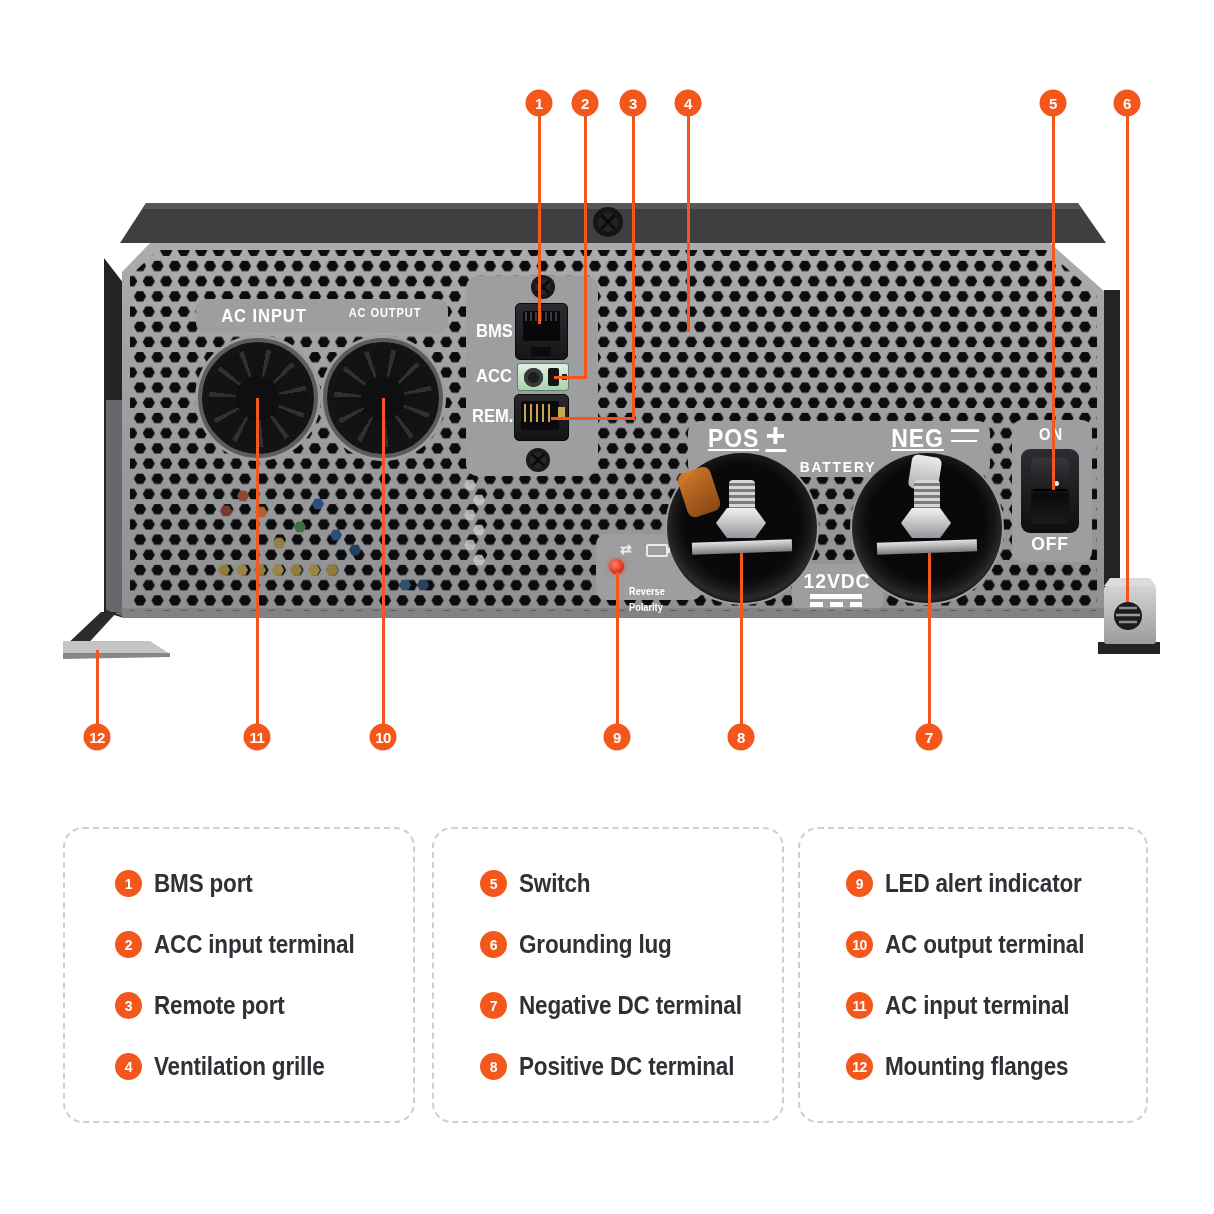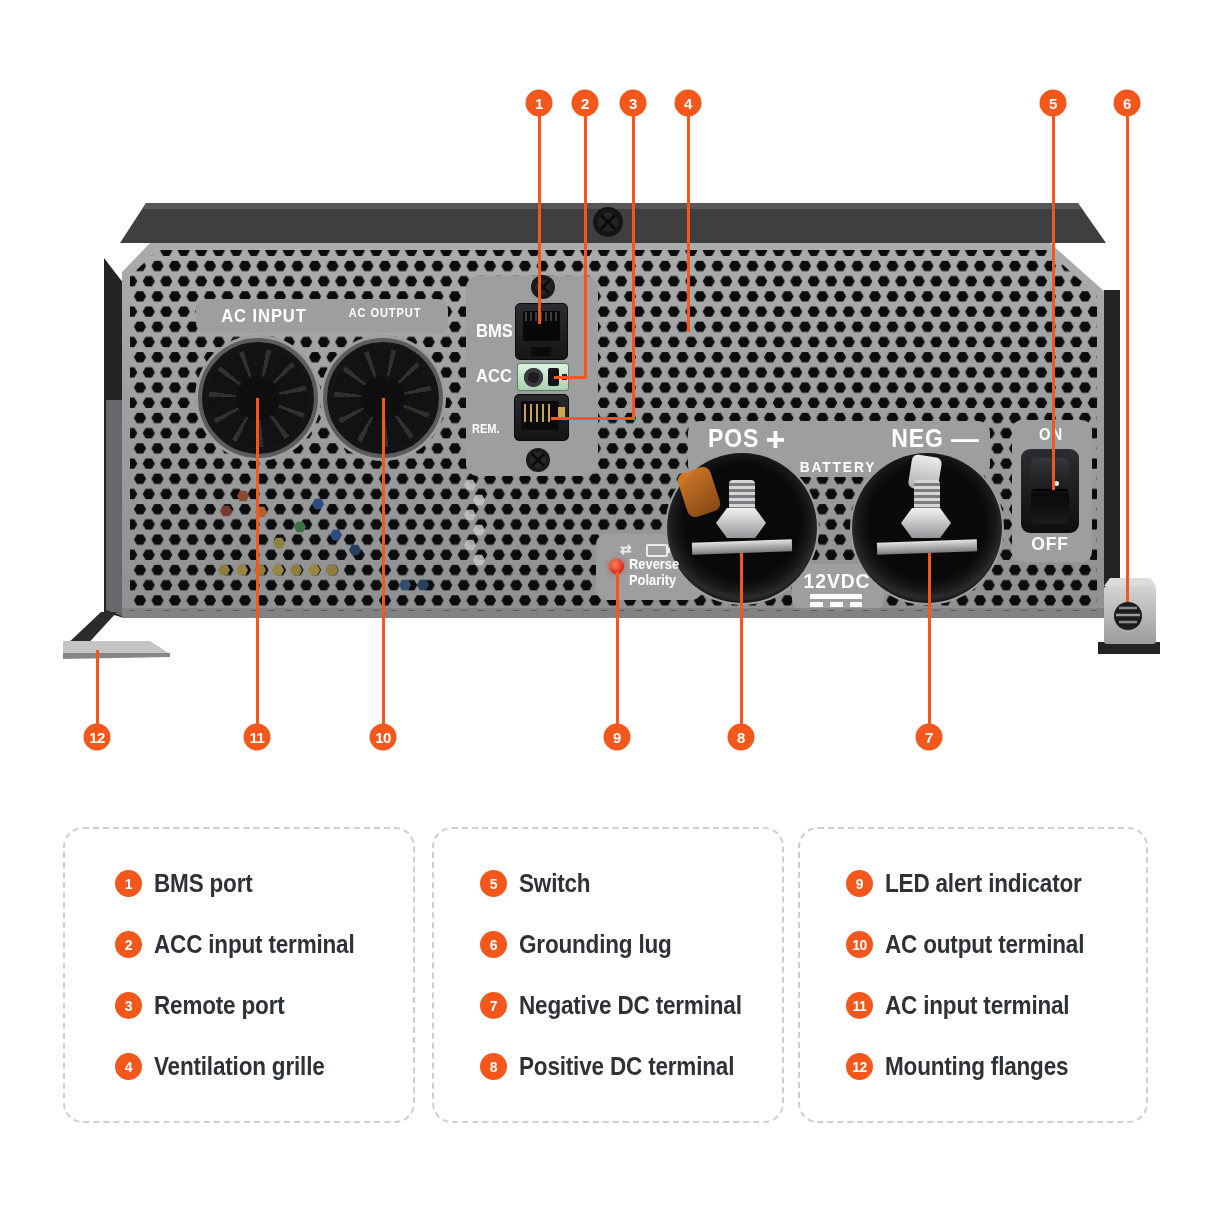--- a/index.html
+++ b/index.html
@@ -57,24 +57,24 @@
 
   .led { left:609px; top:559px; width:15px; height:15px; border-radius:50%;
     background:radial-gradient(circle at 40% 35%, #ff8262, #e03420 60%, #8c1a10);
     box-shadow:0 0 5px rgba(224,60,30,.8); }
 
   .bat-icon { left:646px; top:544px; width:22px; height:13px; border:2px solid #ececee; border-radius:2px; }
   .bat-icon::after { content:""; position:absolute; right:-4px; top:2px; width:2px; height:5px; background:#ececee; }
 
   
   .plabel-c, .plabel-l { position:absolute; z-index:3; color:#fff; font-weight:700; white-space:nowrap; }
-  .plabel-c { transform:translateX(-50%); }
+  .plabel-c { transform:translateX(-50%);text-decoration:underline; }
   .cond { display:inline-block; transform:scaleX(.92); transform-origin:center; }
   .condL { display:inline-block; transform:scaleX(.92); transform-origin:0 50%; }
-  .sign-row { display:flex; align-items:center; }
+  .sign-row { display:flex; }
   .sign-plus { font-size:34px; font-weight:700; line-height:22px; margin-left:4px; }
   .sign-minus{ font-size:28px; font-weight:700; line-height:10px; margin-left:5px; letter-spacing:-2px; }
   .swap-icon { position:absolute; z-index:3; color:#ececee; font-weight:700; }
   .dc-solid { position:absolute; z-index:3; width:52px; height:5px; background:#fff; }
   .dc-dash  { position:absolute; z-index:3; width:52px; height:5px;
     background:repeating-linear-gradient(90deg,#fff 0 13px,transparent 13px 20px); }
 
   
   .vl { position:absolute; width:3px; background:#F4571B; margin-left:-1.5px; z-index:4; }
   .hl { position:absolute; height:3px; background:#F4571B; z-index:4; }
@@ -242,41 +242,41 @@
   </div>
 
   <div class="comp led"></div>
   <div class="comp bat-icon"></div>
   <div class="swap-icon" style="left:620px; top:541px; font-size:14px;">⇄</div>
 
   <div class="plabel-c" style="left:264px; top:306px; font-size:18px; letter-spacing:1px;"><span class="cond">AC INPUT</span></div>
   <div class="plabel-c" style="left:385px; top:306px; font-size:12px; letter-spacing:1px;"><span class="cond">AC OUTPUT</span></div>
   <div class="plabel-l" style="left:476px; top:321px; font-size:18px;"><span class="condL">BMS</span></div>
   <div class="plabel-l" style="left:476px; top:366px; font-size:18px;"><span class="condL">ACC</span></div>
-  <div class="plabel-l" style="left:472px; top:422px; font-size:12px;"><span class="condL">REM.</span></div>
+  <div class="plabel-l" style="left:472px; top:406px; font-size:18px;"><span class="condL">REM.</span></div>
 
   <div class="plabel-c" style="left:746px; top:424px; font-size:25px; letter-spacing:1px;">
     <span class="sign-row">
         <span class="cond">POS</span>
         <span class="sign-plus">+</span>
       </span>
   </div>
   <div class="plabel-c" style="left:933px; top:424px; font-size:25px; letter-spacing:1px;">
     <span class="sign-row">
         <span class="cond">NEG</span>
         <span class="sign-minus">—</span>
       </span>
   </div>
   <div class="plabel-c" style="left:838px; top:458px; font-size:15px; letter-spacing:2px;"><span class="cond">BATTERY</span></div>
   <div class="plabel-c" style="left:837px; top:569px; font-size:21px; letter-spacing:1px;"><span class="cond">12VDC</span></div>
   <div class="dc-solid" style="left:810px; top:594px;"></div>
   <div class="dc-dash" style="left:810px; top:602px;"></div>
   <div class="plabel-c" style="left:1051px; top:426px; font-size:16px; letter-spacing:1px;"><span class="cond">ON</span></div>
   <div class="plabel-c" style="left:1050px; top:533px; font-size:19px; letter-spacing:1px;"><span class="cond">OFF</span></div>
-  <div class="plabel-l" style="left:629px; top:556px; font-size:14px; line-height:16px;">
+  <div class="plabel-l" style="left:629px; top:584px; font-size:10px; line-height:16px;">
     <span class="condL" style="display:block">Reverse</span>
     <span class="condL" style="display:block">Polarity</span>
   </div>
 
   <div class="vl" style="left:539px; top:116px; height:208px;"></div>
   <div class="vl" style="left:585px; top:116px; height:263px;"></div>
   <div class="hl" style="left:554px; top:376px; width:31px;"></div>
   <div class="vl" style="left:633px; top:116px; height:304px;"></div>
   <div class="hl" style="left:551px; top:417px; width:82px;"></div>
   <div class="vl" style="left:688px; top:116px; height:216px;"></div>

